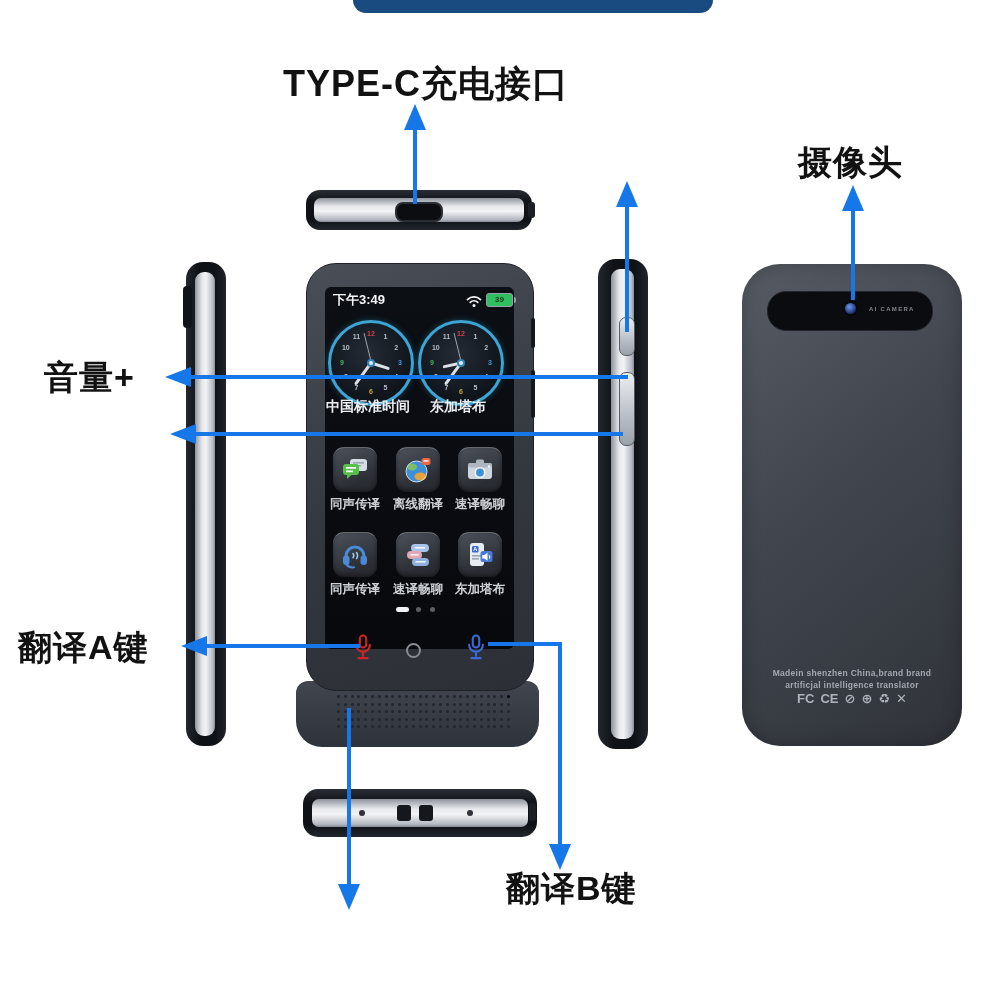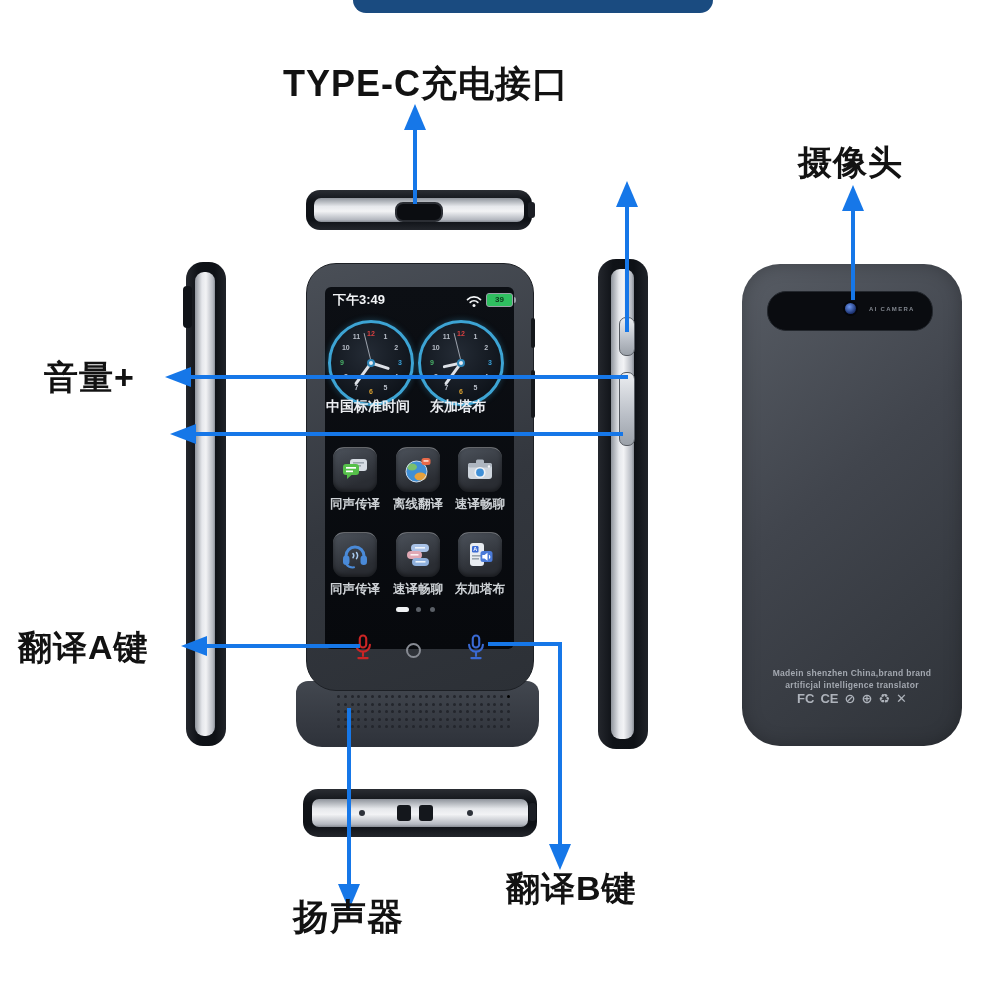--- a/index.html
+++ b/index.html
@@ -72,21 +72,20 @@
 
 <div class="canvas">
 
   <div class="banner"></div>
 
   <div class="callout" style="left:283px;top:60px;font-size:36px;">TYPE-C充电接口</div>
   <div class="callout" style="left:798px;top:140px;">摄像头</div>
   <div class="callout" style="left:44px;top:355px;">音量+</div>
   <div class="callout" style="left:18px;top:625px;">翻译A键</div>
   <div class="callout" style="left:506px;top:866px;">翻译B键</div>
-  <div class="callout" style="left:293px;top:893px;font-size:36px;">扬声器</div>
 
   <div class="ahead up" style="left:404px;top:104px;"></div>
   <div class="aline" style="left:413px;top:128px;width:4px;height:76px;"></div>
 
   <div class="ahead up" style="left:616px;top:181px;"></div>
   <div class="aline" style="left:625px;top:205px;width:4px;height:127px;"></div>
 
   <div class="ahead up" style="left:842px;top:185px;"></div>
   <div class="aline" style="left:851px;top:209px;width:4px;height:91px;"></div>
 

